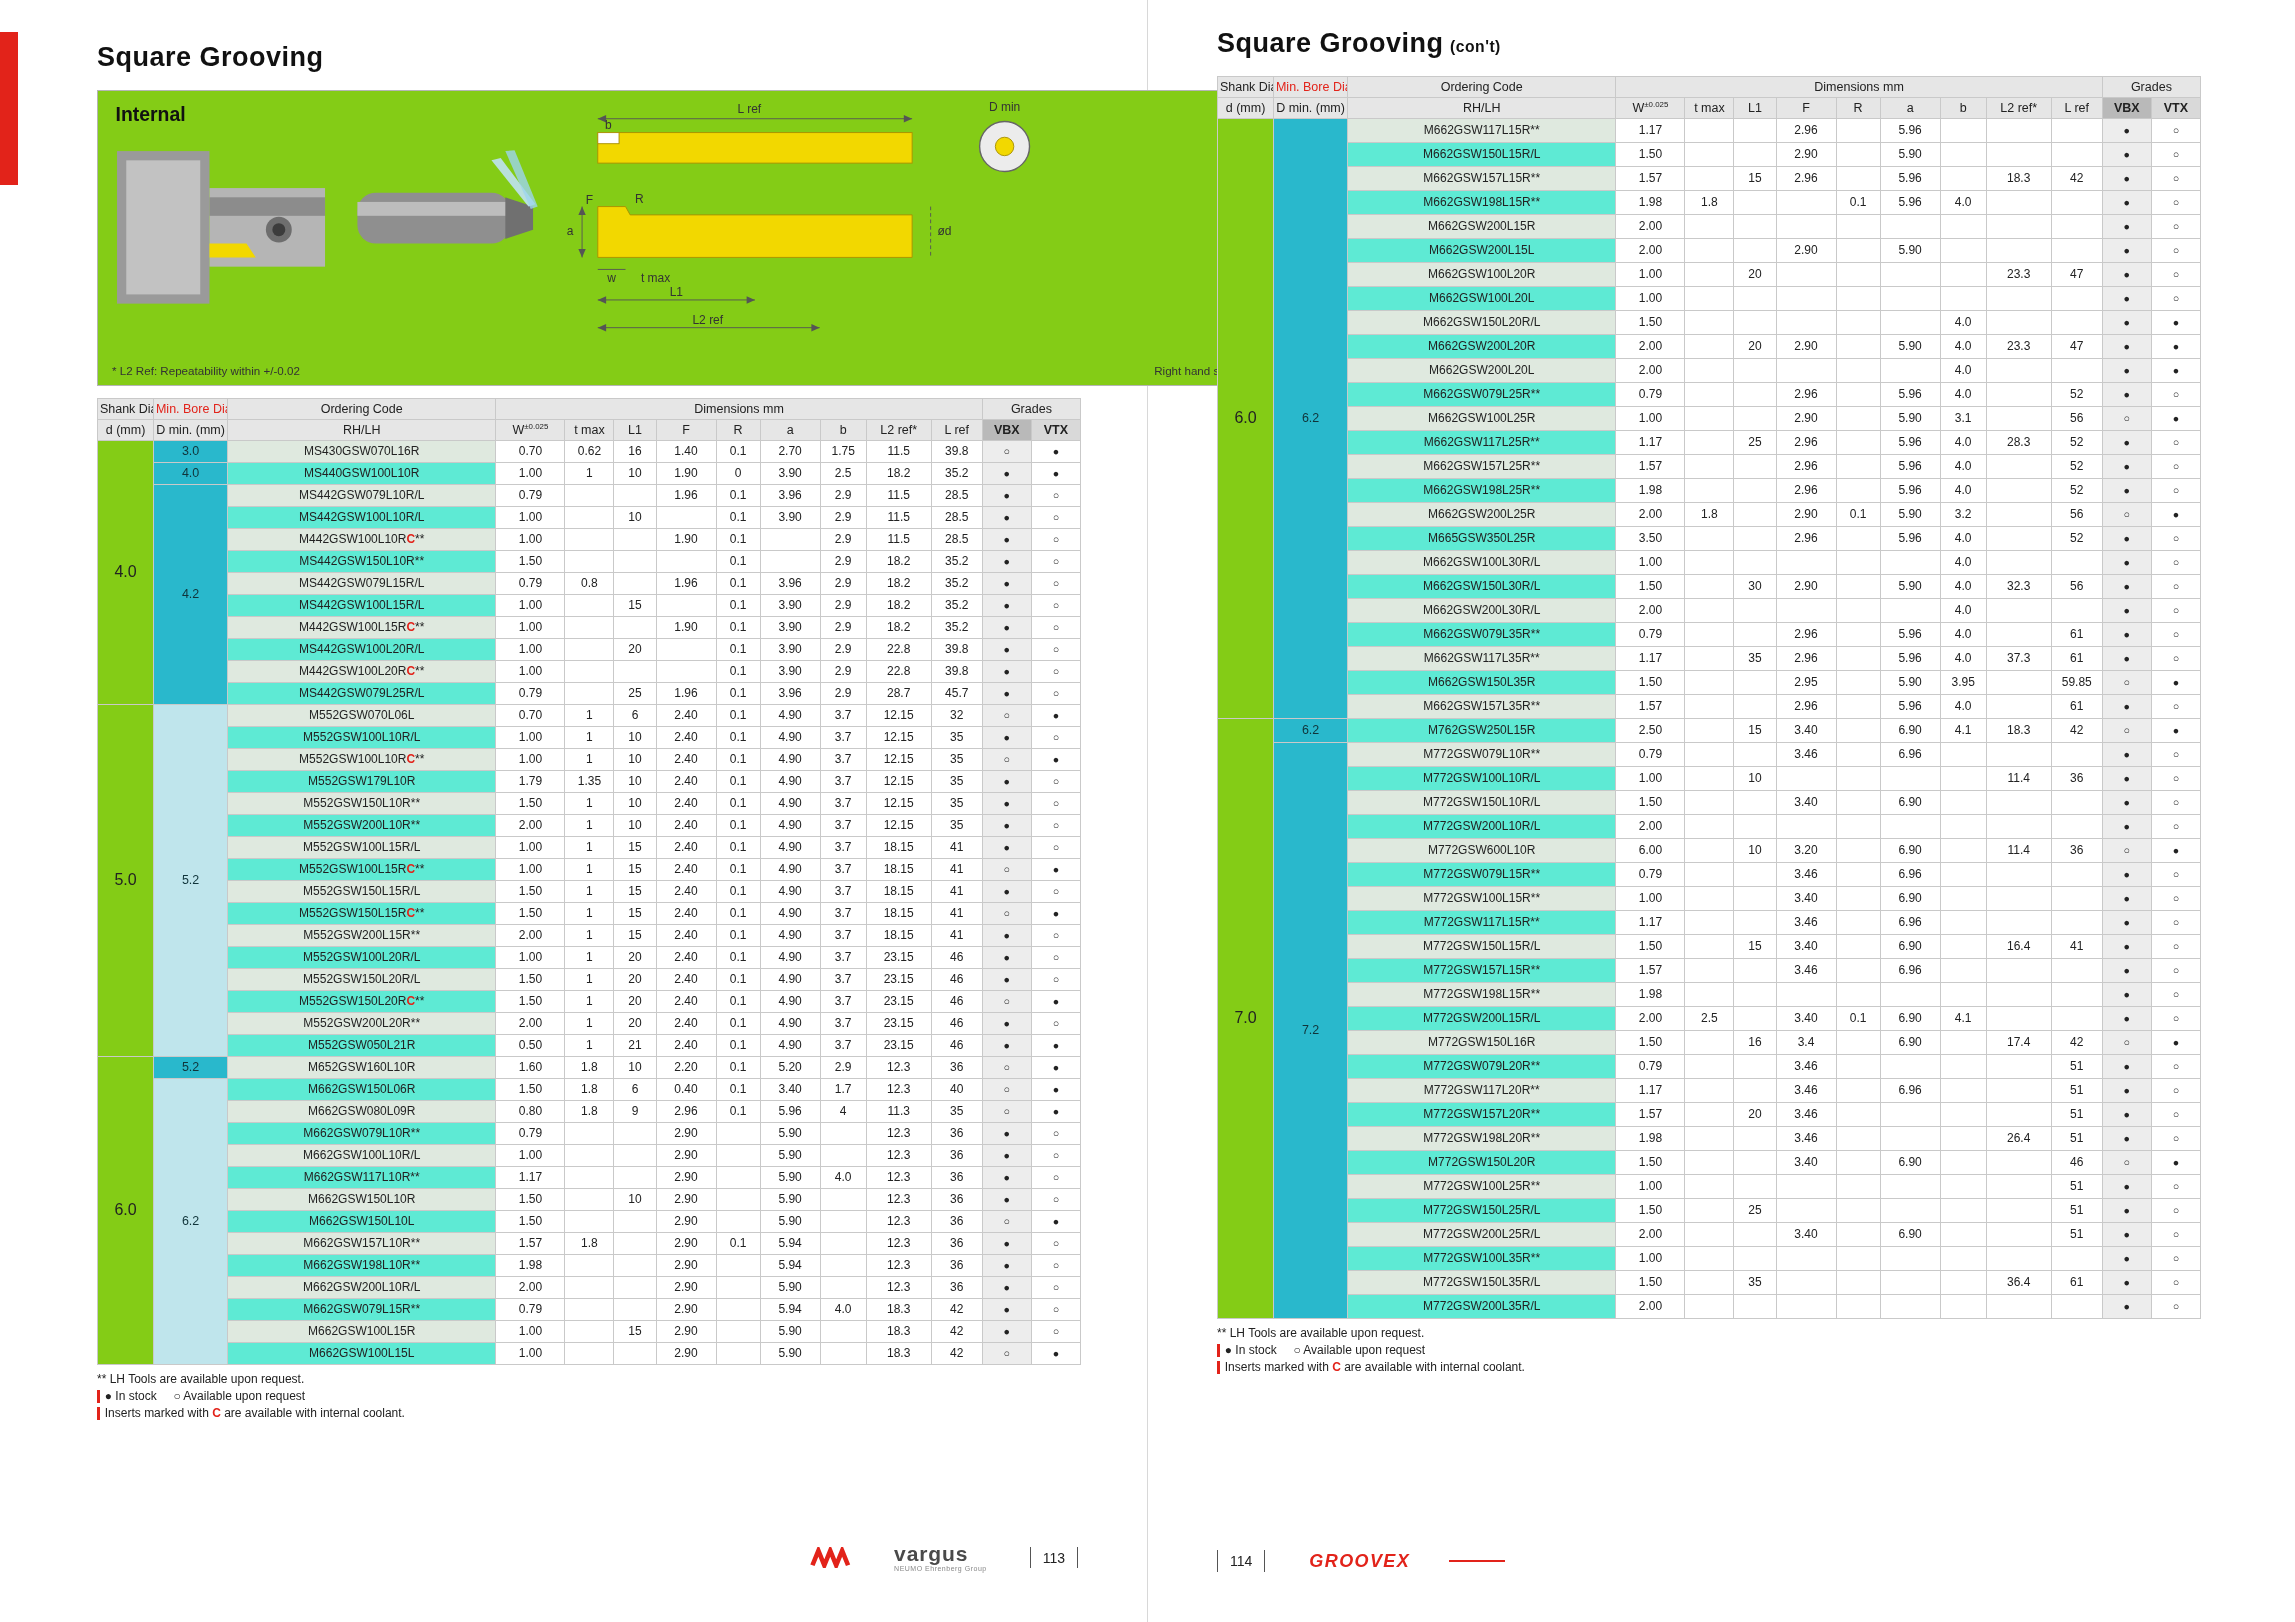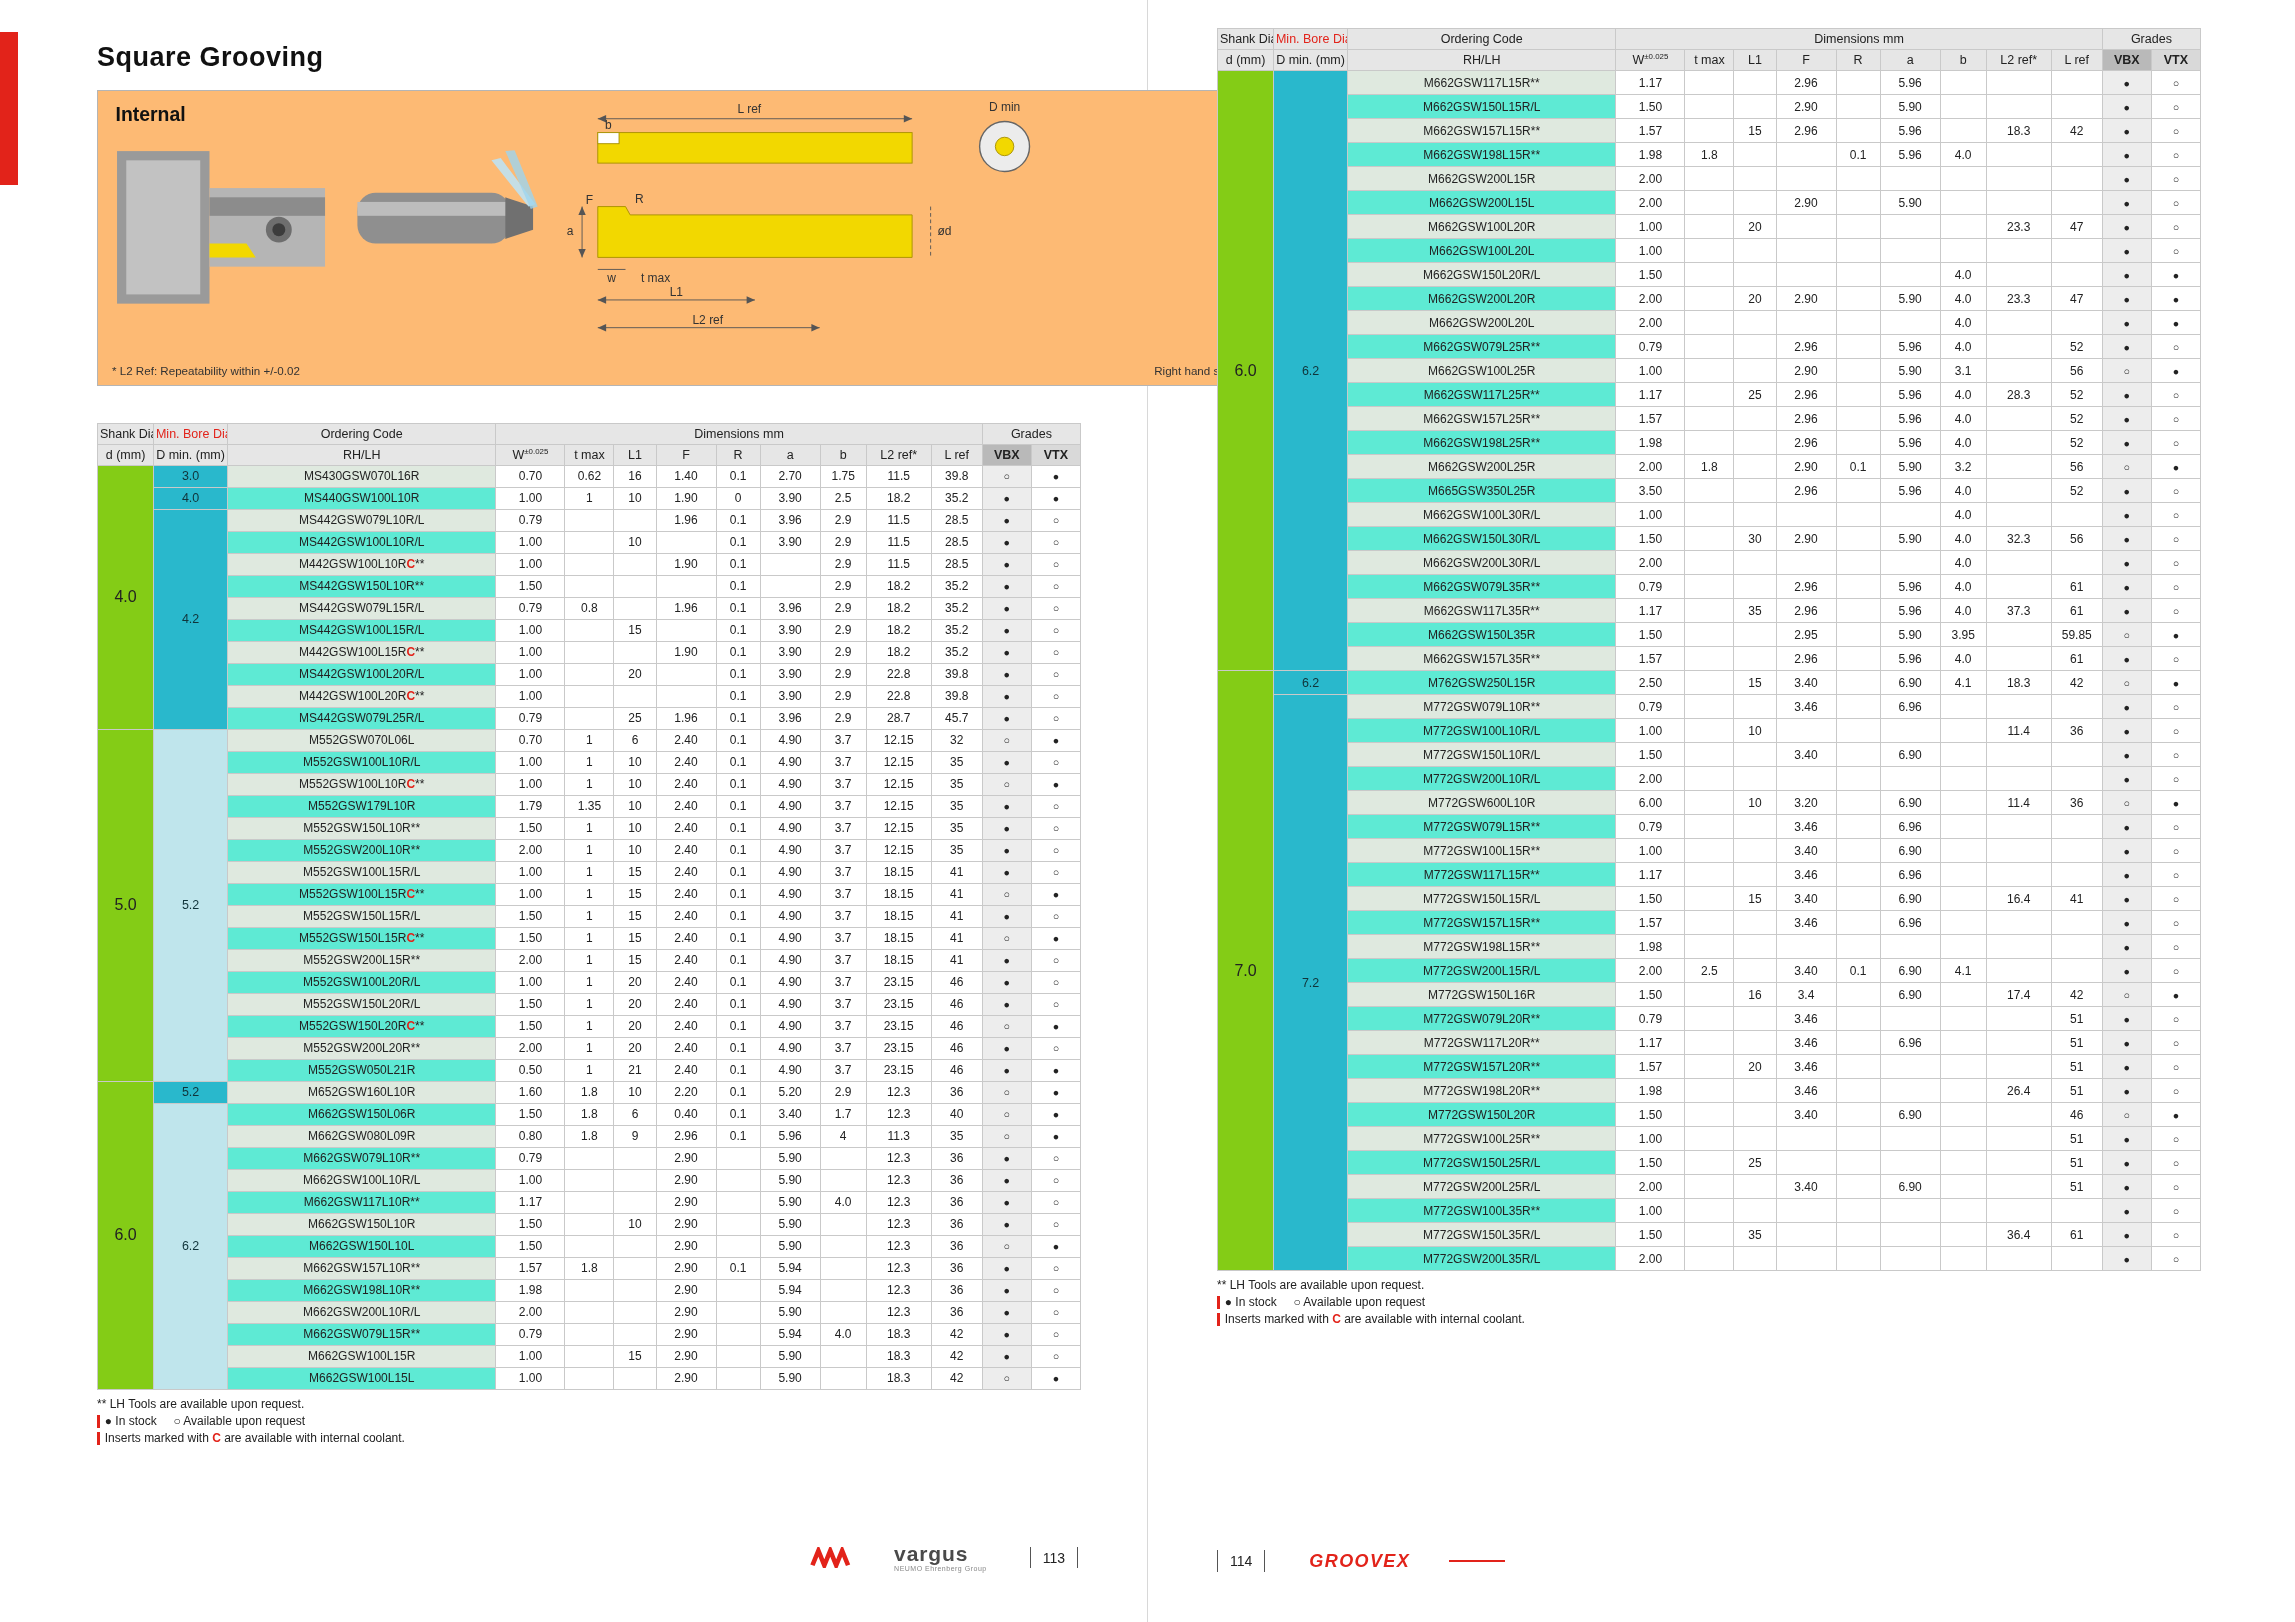--- a/index.html
+++ b/index.html
@@ -20,22 +20,22 @@
   .red-tab { position:absolute; left:0; top:32px; width:17.6px; height:153px; background:#e2231a; }
 
   h1.page-title { margin:0 0 16.7px 0; font-size:27px; font-weight:bold; letter-spacing:0.5px; color:#111; }
   h1.page-title .subtitle { font-size:15.7px; font-weight:bold; margin-left:6.5px; }
 
   
   .diagram-box {
     width:1165px; height:296px;
     border:0.9px solid #b5b5b5;
     position:relative;
-    margin-bottom:37px;
-    background:#fdba74;
+    margin-bottom:12px;
+    background:#84cc16;
   }
   .diagram-title { position:absolute; left:17.6px; top:12px; font-size:19.4px; font-weight:bold; color:#111; }
   .diagram-box svg { position:absolute; left:0; top:0; }
   .diag-note  { position:absolute; left:14px;  bottom:7.4px; font-size:11.6px; color:#333; }
   .diag-hand  { position:absolute; right:14px; bottom:7.4px; font-size:11.6px; color:#333; }
   .dimtxt { font-size:26px; fill:#333; font-family:"Liberation Sans",sans-serif; }
 
   
   table.cat { border-collapse:collapse; width:984px; table-layout:fixed; font-size:12px; }
   table.cat th, table.cat td { border:0.5px solid #c9c9c9; text-align:center; padding:0 1.9px; overflow:hidden; white-space:nowrap; }
@@ -815,20 +815,23 @@
       <div class="brand-block">
         <span class="brand-name">vargus</span>
         <span class="brand-sub">NEUMO Ehrenberg Group</span>
       </div>
       <span class="pageno">113</span>
     </div>
   </div>
 
   <div class="page page-right">
 
+    <h1 class="page-title">
+      <span>Square Grooving</span><span class="subtitle">(con't)</span>
+    </h1>
 
     <table class="cat" id="tbl-right">
         <colgroup>
           <col style="width: 56px;">
           <col style="width: 74px;">
           <col style="width: 268px;">
           <col style="width: 69px;">
           <col style="width: 49px;">
           <col style="width: 42px;">
           <col style="width: 60px;">

